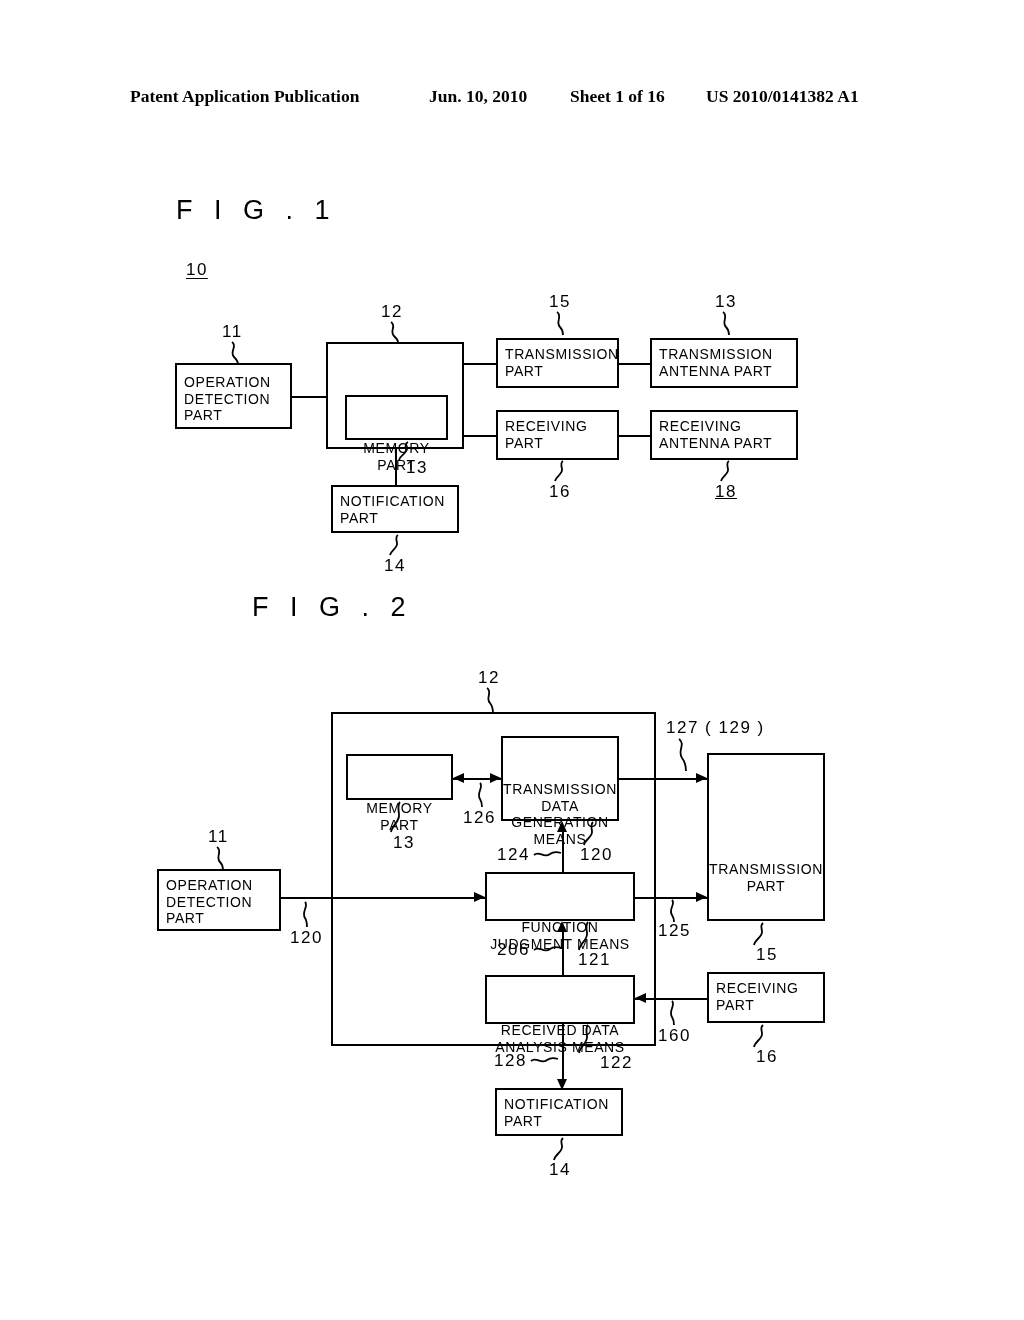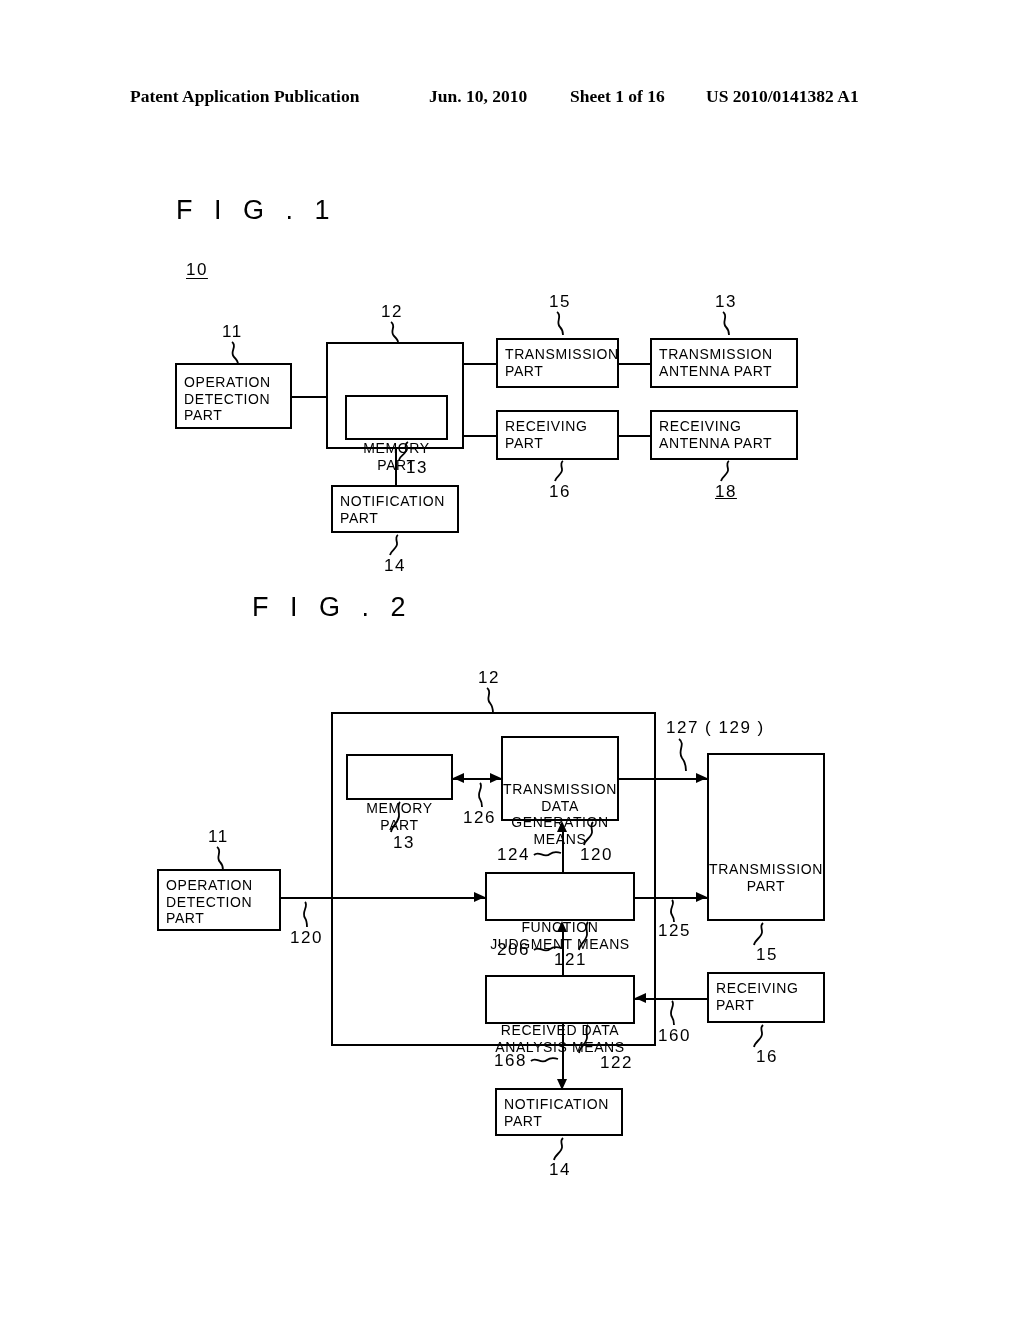--- a/index.html
+++ b/index.html
@@ -287,21 +287,21 @@
   <div class="arrow right" style="left:490px; top:773px;"></div>
   <div class="refnum" style="left:463px; top:808px;">126</div>
   <svg class="lead" style="left:472px; top:782px;" width="18" height="26">
     <path d="M8,1 C12,5 4,11 8,17 C10,20 10,23 10,25"></path>
   </svg>
 
   <div class="dbox" style="left:485px; top:872px; width:150px; height:49px;">
     <div class="blabel tc" style="top:7px;">FUNCTION
 JUDGMENT MEANS</div>
   </div>
-  <div class="refnum" style="left:554px; top:950px;">121</div>
+  <div class="refnum" style="left:578px; top:950px;">121</div>
   <svg class="lead" style="left:577px; top:921px;" width="20" height="30">
     <path d="M2,29 C3,22 11,19 10,12 C9,6 9,3 11,1"></path>
   </svg>
 
   <div class="vline" style="left:562px; top:829px; height:43px;"></div>
   <div class="arrow up" style="left:557px; top:821px;"></div>
   <div class="refnum" style="left:497px; top:845px;">124</div>
   <svg class="lead" style="left:533px; top:848px;" width="30" height="12">
     <path d="M1,7 C6,2 11,11 17,6 C21,3 25,4 28,5"></path>
   </svg>
@@ -382,18 +382,18 @@
     <div class="blabel tl" style="top:6px;">NOTIFICATION
 PART</div>
   </div>
   <div class="refnum" style="left:549px; top:1160px;">14</div>
   <svg class="lead" style="left:552px; top:1137px;" width="20" height="24">
     <path d="M2,23 C3,17 11,15 10,9 C9,4 9,3 11,1"></path>
   </svg>
 
   <div class="vline" style="left:562px; top:1024px; height:56px;"></div>
   <div class="arrow down" style="left:557px; top:1079px;"></div>
-  <div class="refnum" style="left:494px; top:1051px;">168</div>
+  <div class="refnum" style="left:494px; top:1051px;">128</div>
   <svg class="lead" style="left:530px; top:1054px;" width="30" height="12">
     <path d="M1,7 C6,2 11,11 17,6 C21,3 25,4 28,5"></path>
   </svg>
 
 </div>
 
 </body></html>

